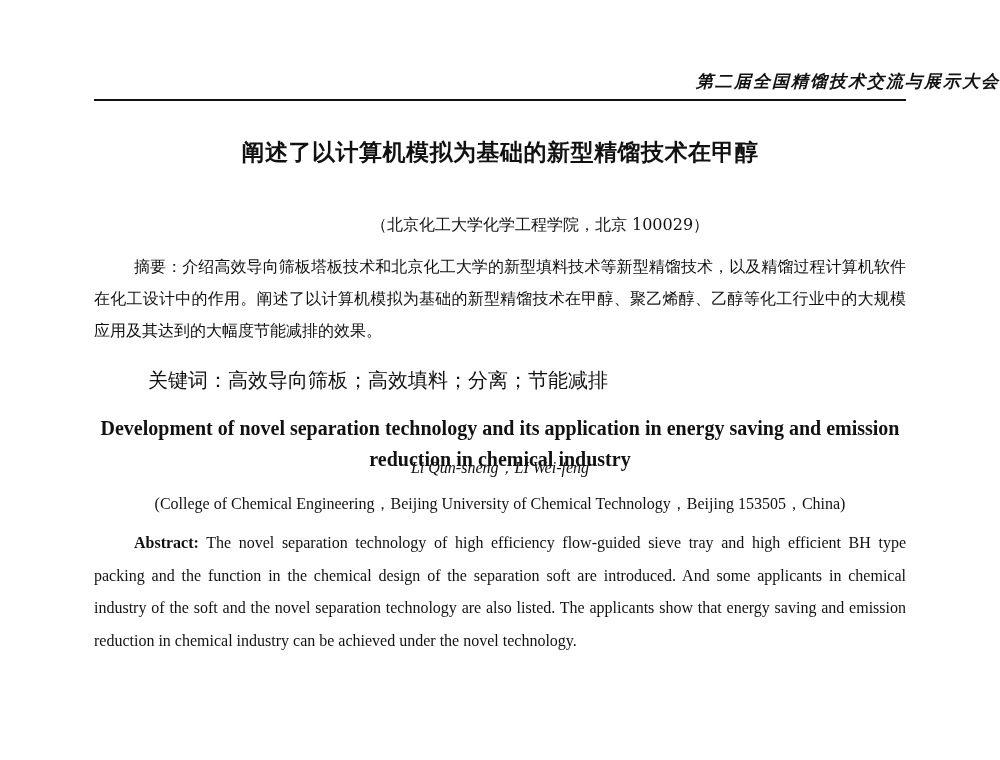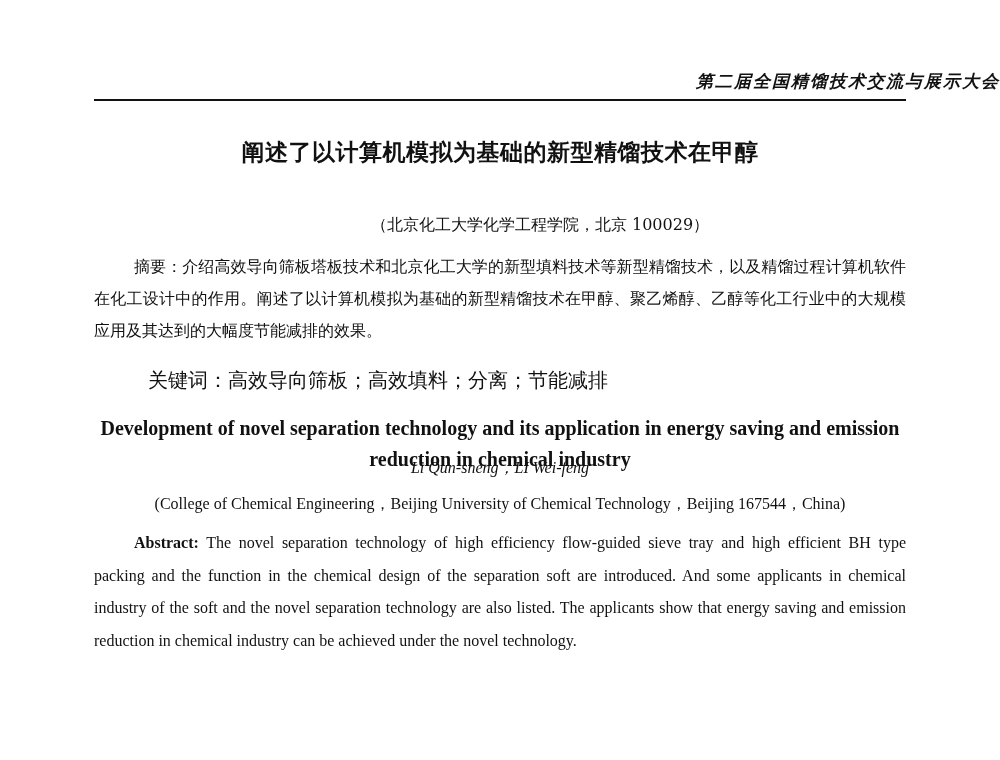--- a/index.html
+++ b/index.html
@@ -158,18 +158,18 @@
 
   <div class="title-cn">阐述了以计算机模拟为基础的新型精馏技术在甲醇</div>
   <div class="affil-cn">（北京化工大学化学工程学院，北京  100029）</div>
 
   <div class="abstract-cn"><span class="label">摘要：</span><span>介绍高效导向筛板塔板技术和北京化工大学的新型填料技术等新型精馏技术，以及精馏过程计算机软件在化工设计中的作用。阐述了以计算机模拟为基础的新型精馏技术在甲醇、聚乙烯醇、乙醇等化工行业中的大规模应用及其达到的大幅度节能减排的效果。</span></div>
 
   <div class="keywords-cn"><span class="label">关键词：</span><span>高效导向筛板；高效填料；分离；节能减排</span></div>
 
   <div class="title-en">Development of novel separation technology and its application in energy saving and emission reduction in chemical industry</div>
   <div class="authors-en">Li Qun-sheng，LI Wei-feng</div>
-  <div class="affil-en">(College of Chemical Engineering，Beijing University of Chemical Technology，Beijing 167544，China)</div>
+  <div class="affil-en">(College of Chemical Engineering，Beijing University of Chemical Technology，Beijing 153505，China)</div>
 
   <div class="abstract-en"><span class="label">Abstract:</span><span> The novel separation technology of high efficiency flow-guided sieve tray and high efficient BH type packing and the function in the chemical design of the separation soft are introduced. And some applicants in chemical industry of the soft and the novel separation technology are also listed. The applicants show that energy saving and emission reduction in chemical industry can be achieved under the novel technology.</span></div>
 
 
 </div>
 
 </body></html>

